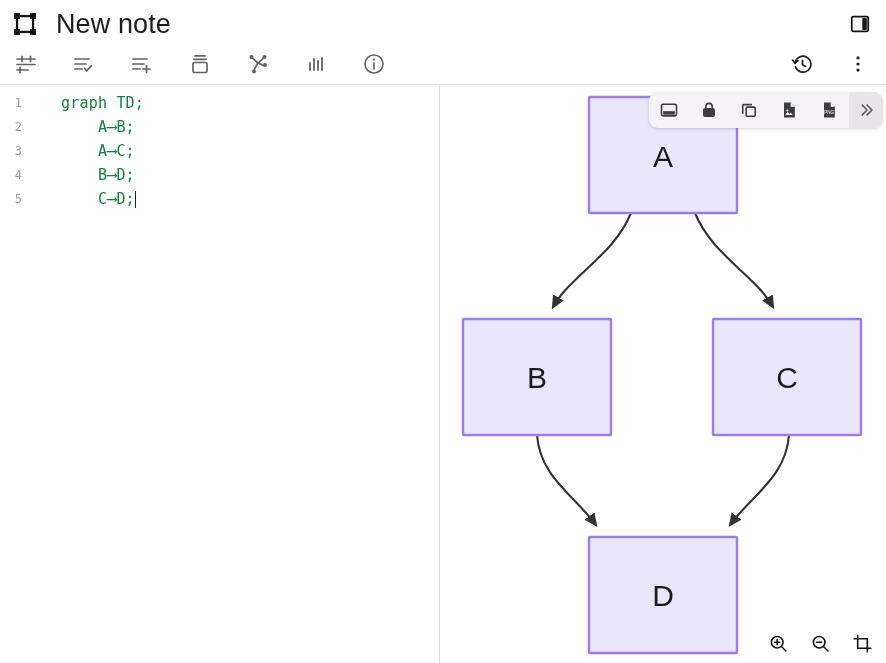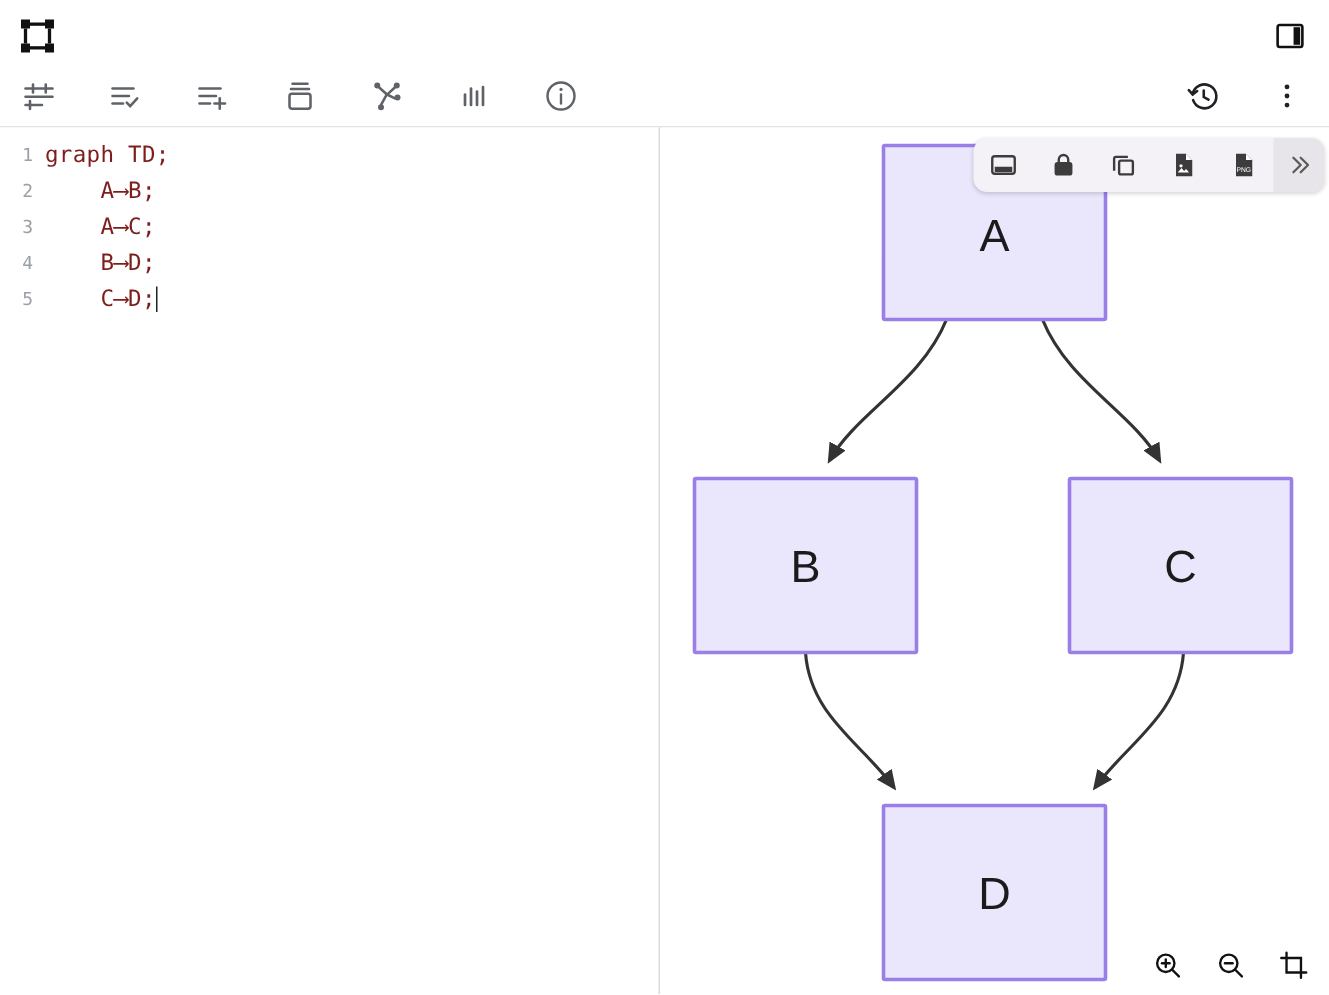--- a/index.html
+++ b/index.html
@@ -121,22 +121,23 @@
   .ln {
     width: 22px;
     text-align: right;
     color: #9aa0a6;
     font-size: 12px;
     flex: 0 0 auto;
     padding-right: 8px;
     user-select: none;
   }
   .ctext {
-    color: #7f1d1d;
+    color: #15803d;
     letter-spacing: 0.2px;
+    margin-left: 31px;
   }
   .caret {
     display: inline-block;
     width: 1px;
     height: 17px;
     background: #202124;
     vertical-align: -3px;
     margin-left: 0px;
   }
 
@@ -221,20 +222,21 @@
           <rect x="18" y="2" width="6" height="6"></rect>
           <rect x="2" y="18" width="6" height="6"></rect>
           <rect x="18" y="18" width="6" height="6"></rect>
           <rect x="8" y="4" width="10" height="2.2"></rect>
           <rect x="8" y="19.8" width="10" height="2.2"></rect>
           <rect x="3.9" y="8" width="2.2" height="10"></rect>
           <rect x="19.9" y="8" width="2.2" height="10"></rect>
         </g>
       </svg>
     </div>
+    <div class="note-title">New note</div>
     <div class="titlebar-spacer"></div>
     <div class="panel-toggle">
       <svg width="22" height="22" viewBox="0 0 24 24">
         <rect x="3" y="4" width="18" height="16" rx="1.6" fill="none" stroke="#111111" stroke-width="1.9"></rect>
         <rect x="14.6" y="5.6" width="4.8" height="12.8" fill="#111111"></rect>
       </svg>
     </div>
   </div>
 
   <div class="toolbar">

